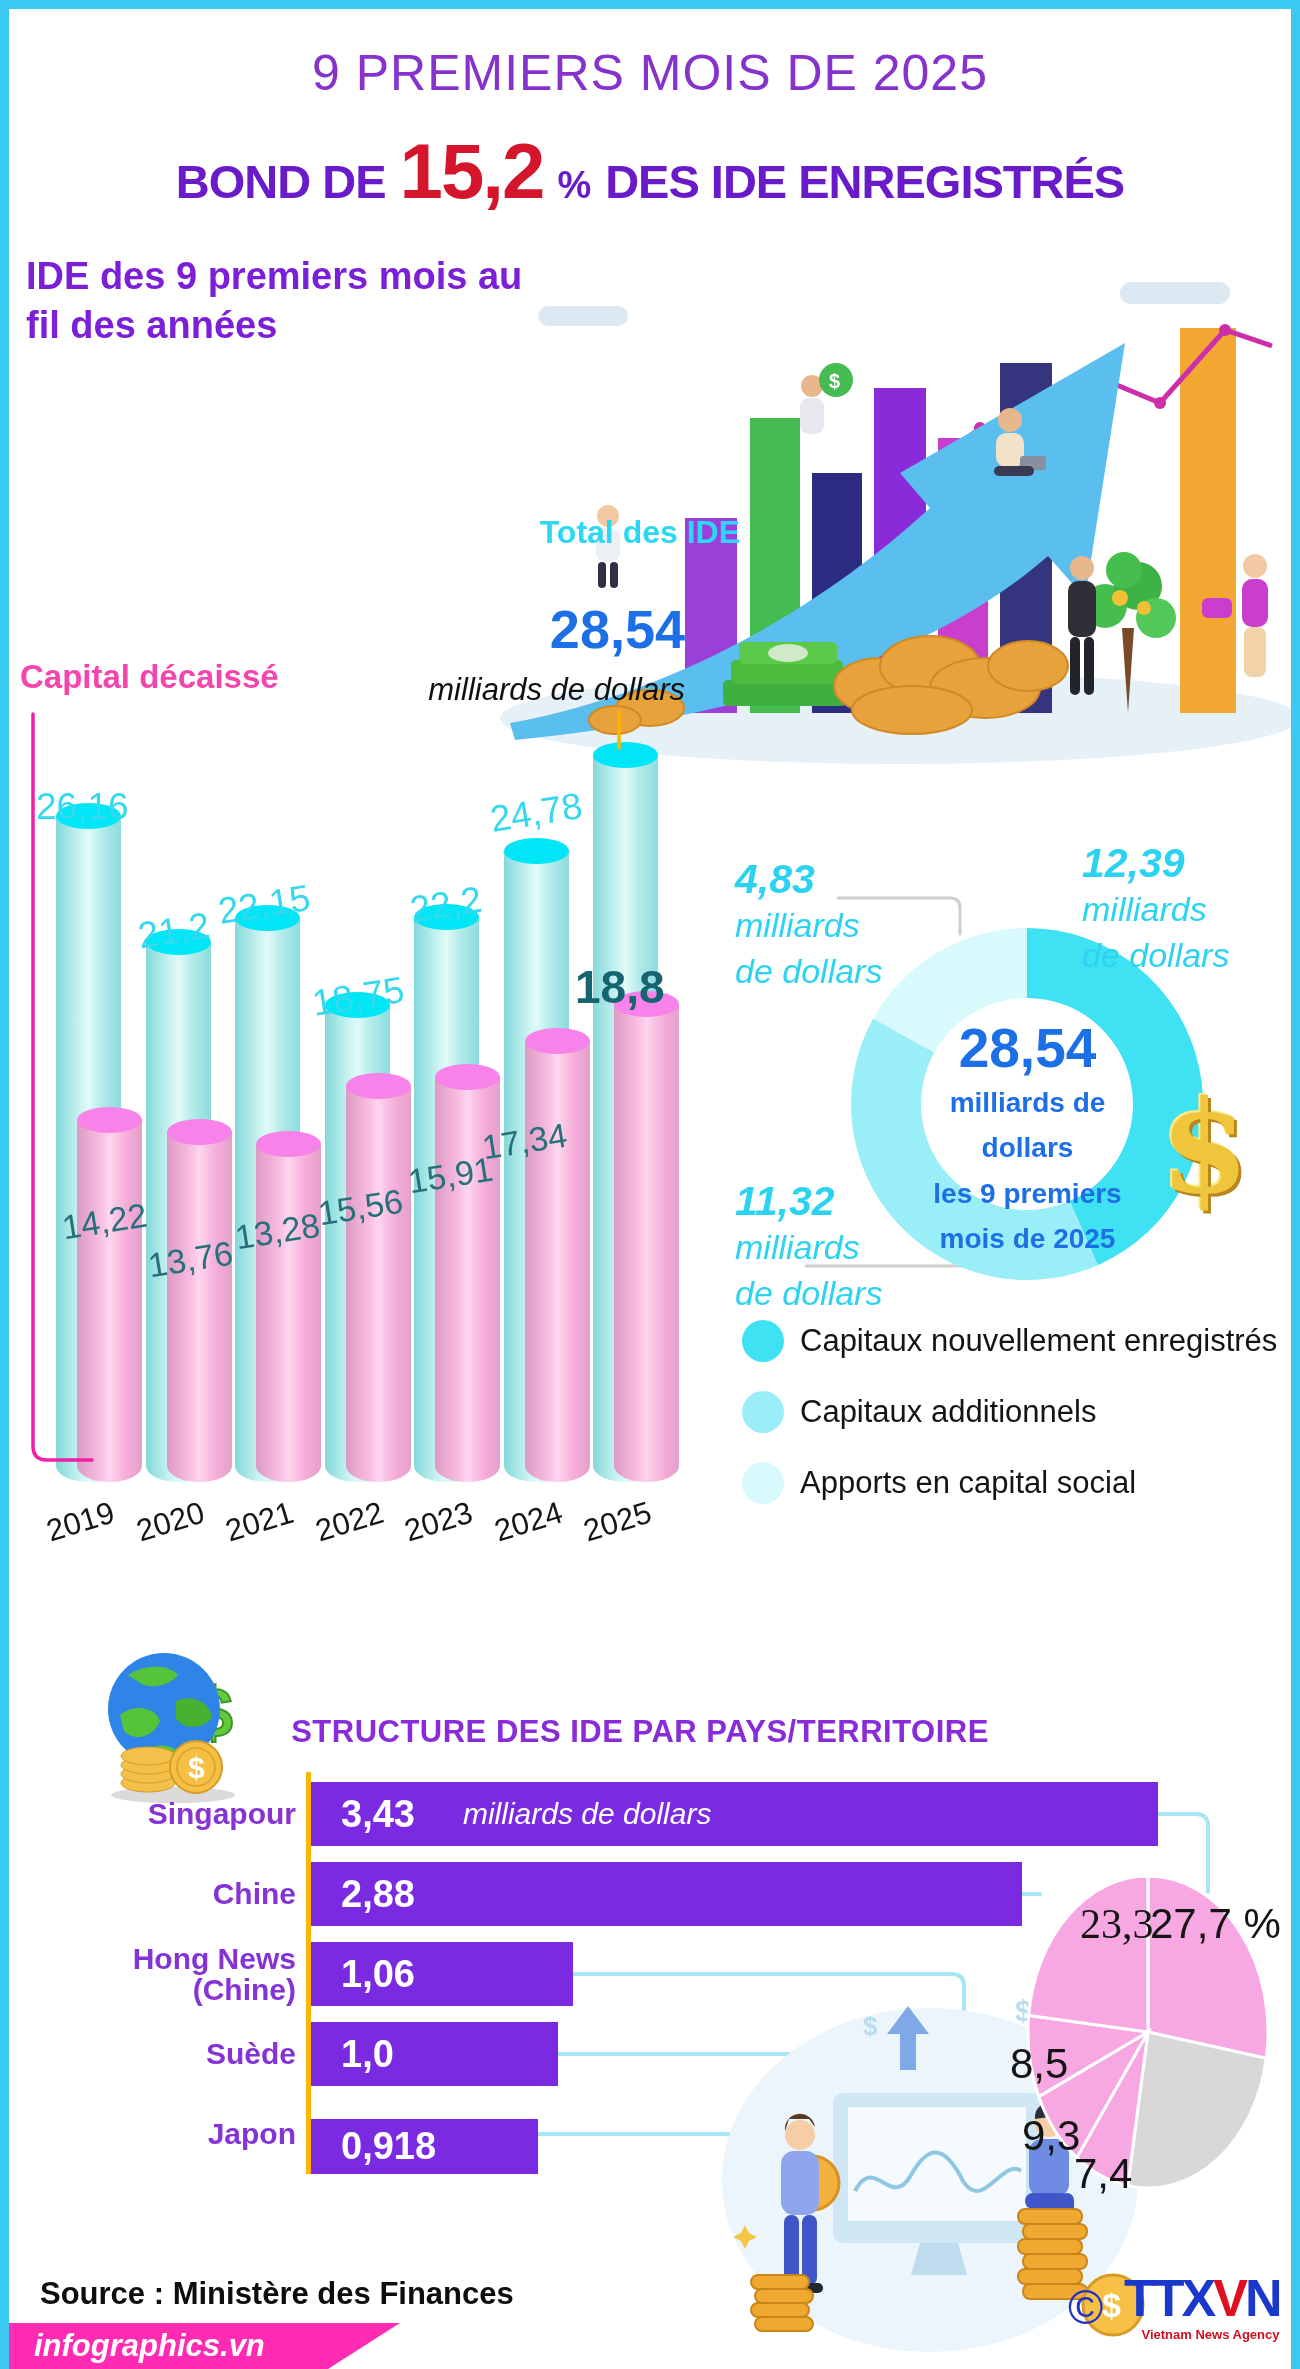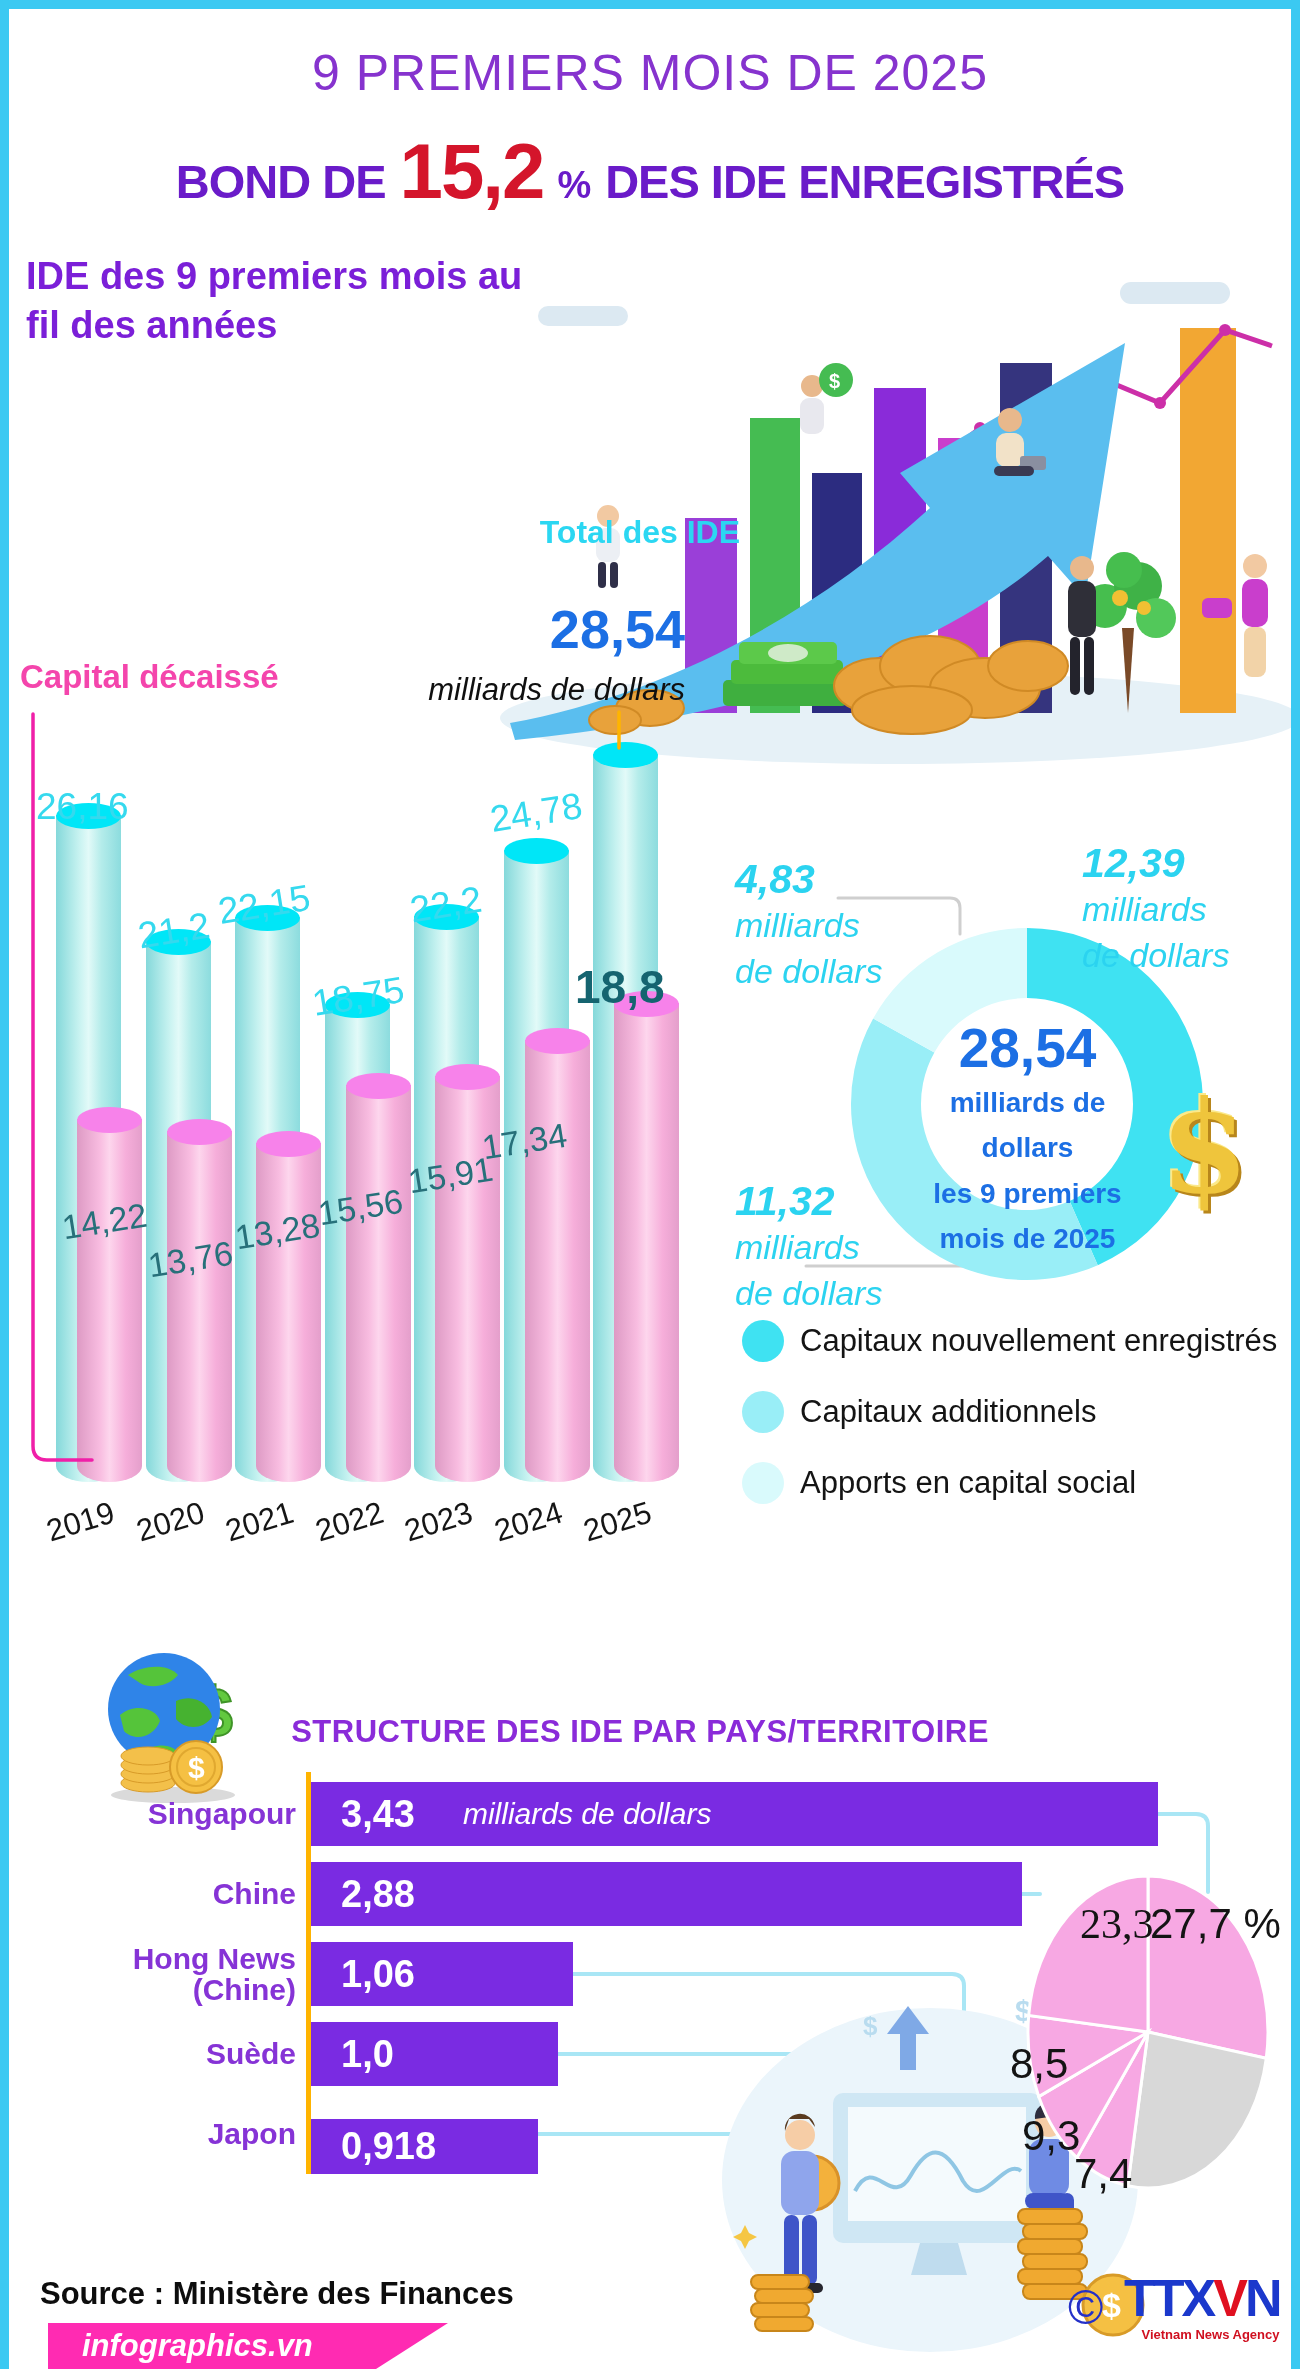--- a/index.html
+++ b/index.html
@@ -56,21 +56,21 @@
   .axis-line{position:absolute;left:306px;top:1772px;width:5px;height:402px;background:#FFB400;z-index:6;}
   .country-label{position:absolute;left:30px;width:266px;display:flex;flex-direction:column;
                  justify-content:center;align-items:flex-end;text-align:right;font-size:30px;
                  font-weight:bold;color:#8633D6;line-height:1.05;z-index:6;}
   .country-bar{position:absolute;left:311px;background:#7A2BE2;display:flex;align-items:center;z-index:5;}
   .country-bar .v{color:#fff;font-size:38px;font-weight:bold;margin-left:30px;white-space:nowrap;}
   .country-bar .u{color:#fff;font-size:30px;font-style:italic;margin-left:48px;white-space:nowrap;}
   .pie-label{position:absolute;font-size:42px;color:#141414;z-index:7;white-space:nowrap;}
   .source{position:absolute;left:40px;top:2276px;font-size:31px;font-weight:bold;color:#0d0d0d;z-index:8;}
   .banner{position:absolute;left:0;top:2323px;width:400px;height:46px;background:#FF2BB2;
-          clip-path:polygon(0 0,100% 0,82% 100%,0 100%);z-index:8;display:flex;align-items:center;margin-left:48px;}
+          clip-path:polygon(0 0,100% 0,82% 100%,0 100%);z-index:8;display:flex;align-items:center;}
   .banner span{color:#fff;font-size:31px;font-style:italic;font-weight:bold;margin-left:34px;}
   .copyright{position:absolute;left:1068px;top:2280px;font-size:48px;color:#2430C8;z-index:8;}
   .agency{position:absolute;left:1124px;top:2272px;z-index:8;line-height:1;}
   .agency .big{font-size:52px;font-weight:bold;letter-spacing:-3px;color:#1B38CC;}
   .agency .big .red{color:#E01020;}
   .agency .sub{display:block;text-align:right;font-size:13px;font-weight:bold;color:#D01020;margin-top:4px;}
   svg{display:block;}
 </style>
 </head>
 <body>

